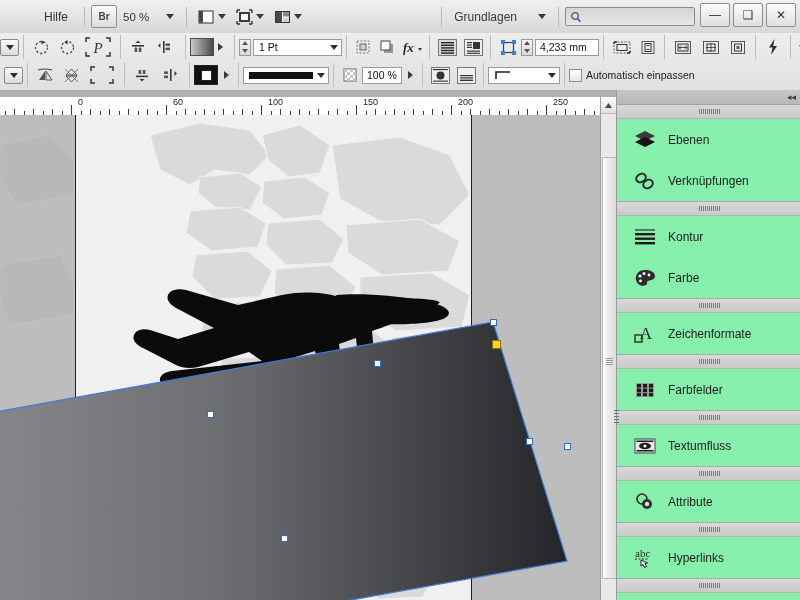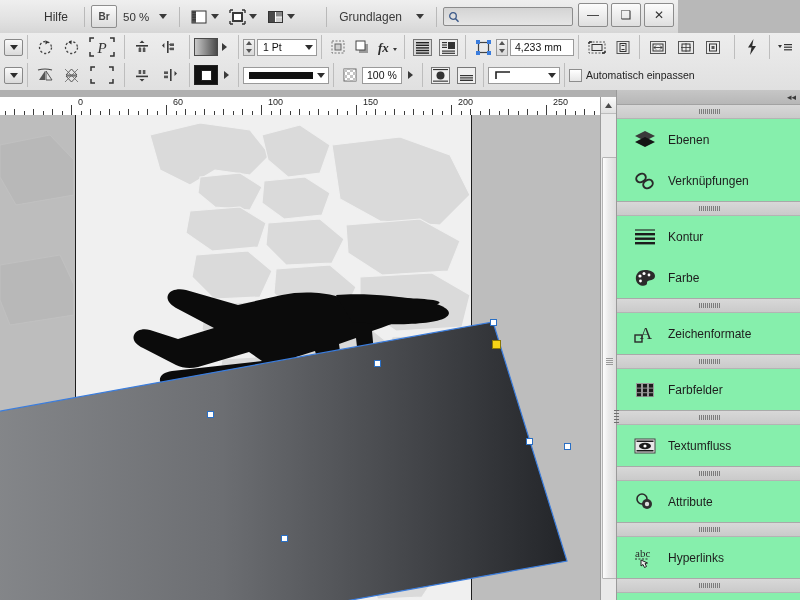--- a/index.html
+++ b/index.html
@@ -7,36 +7,36 @@
     width:800px;height:600px;overflow:hidden;
     font-family:"Liberation Sans", sans-serif;
     font-size:11px;color:#2b2b2b;
     background:#b8b8b8;
     -webkit-font-smoothing:antialiased;
   }
   #app{position:relative;width:800px;height:600px;}
 
   
   .appbar{
-    position:absolute;left:0;top:0;width:678px;height:33px;
+    position:absolute;left:0;top:0;width:800px;height:33px;
     background:linear-gradient(180deg,#efefef 0%,#e3e3e3 55%,#d6d6d6 100%);
     border-bottom:1px solid #9a9a9a;
     display:flex;align-items:center;
   }
   .menu-label{
     padding:0 10px;margin-left:34px;font-size:12px;color:#333;line-height:20px;
   }
   .vsep{width:1px;height:20px;background:#b9b9b9;margin:0 6px;}
   .br-btn{
     width:24px;height:21px;border:1px solid #8e8e8e;border-radius:2px;
     background:linear-gradient(180deg,#fbfbfb,#dcdcdc);
     display:flex;align-items:center;justify-content:center;
     font-size:10px;font-weight:bold;color:#444;
   }
-  .zoomsel{display:flex;align-items:center;gap:10px;padding:0 6px;font-size:11.5px;color:#333;}
+  .zoomsel{display:flex;align-items:center;gap:17px;padding:0 6px;font-size:11.5px;color:#333;}
   .caret{
     width:0;height:0;border-left:4px solid transparent;border-right:4px solid transparent;
     border-top:5px solid #3a3a3a;
   }
   .iconbtn{display:flex;align-items:center;gap:2px;padding:0 5px;}
   .gicon{display:block;}
   .ws-label{font-size:12px;color:#3a3a3a;padding-right:4px;}
   .searchbox{
     width:130px;height:19px;border:1px solid #8c8c8c;border-radius:2px;
     background:linear-gradient(180deg,#d4d4d4,#e6e6e6);
@@ -301,21 +301,21 @@
       <div class="csep"></div>
 
       <div class="stepper">
         <i>
             <span class="tri-up"></span>
           </i>
         <i>
             <span class="tri-dn"></span>
           </i>
       </div>
-      <div class="combofield" style="width:60px;margin-left:2px">
+      <div class="combofield" style="width:89px;margin-left:2px">
         <span>1 Pt</span>
         <span class="mini-caret"></span>
       </div>
       <div class="csep"></div>
 
       <div class="ico-cell" style="width:24px">
         <svg width="16" height="16" viewBox="0 0 16 16">
           <rect x="2" y="2" width="12" height="12" fill="none" stroke="#777" stroke-width="1" stroke-dasharray="2 1.5"></rect>
           <rect x="5" y="5" width="6" height="6" fill="#cfcfcf" stroke="#666"></rect>
         </svg>

